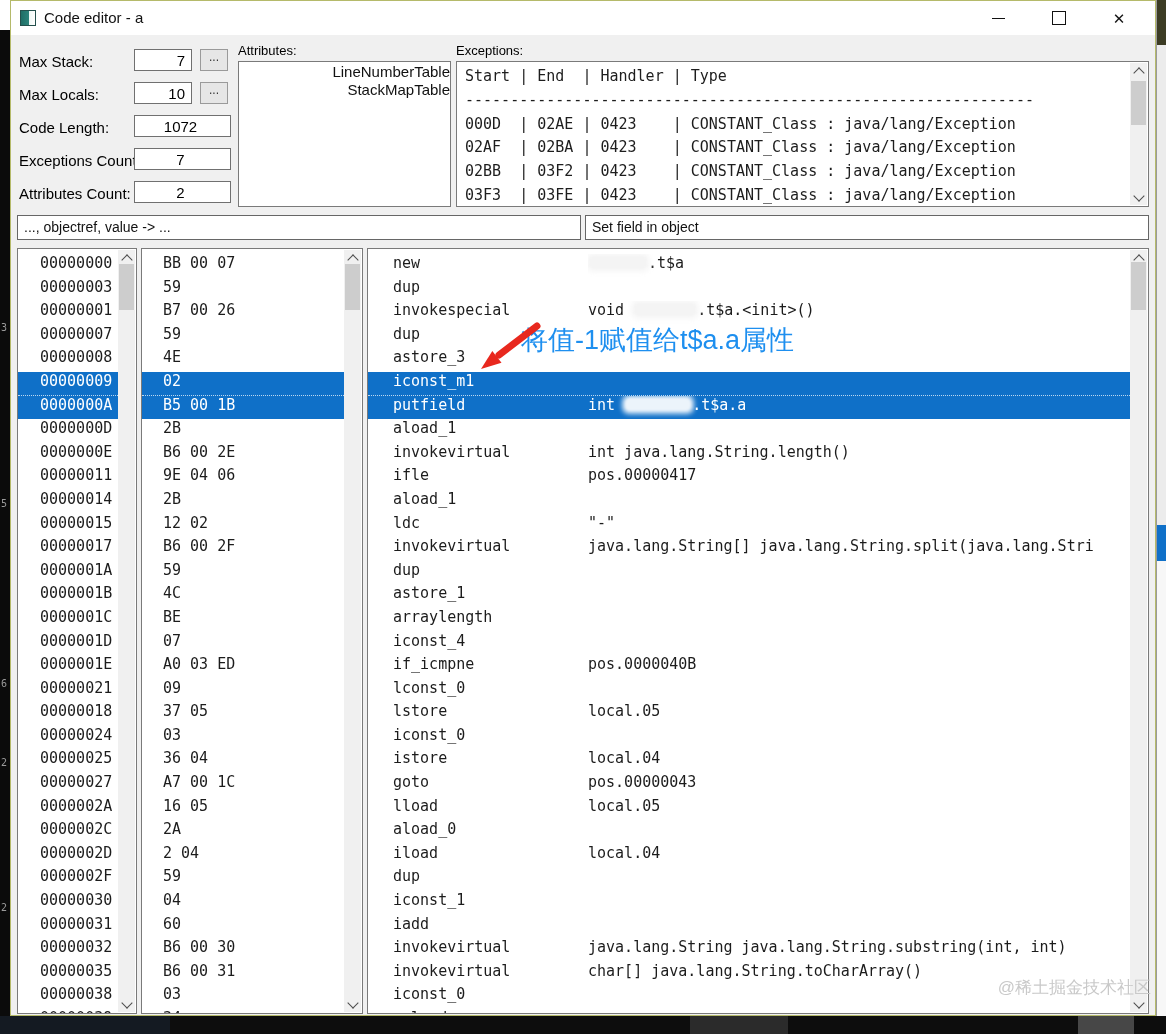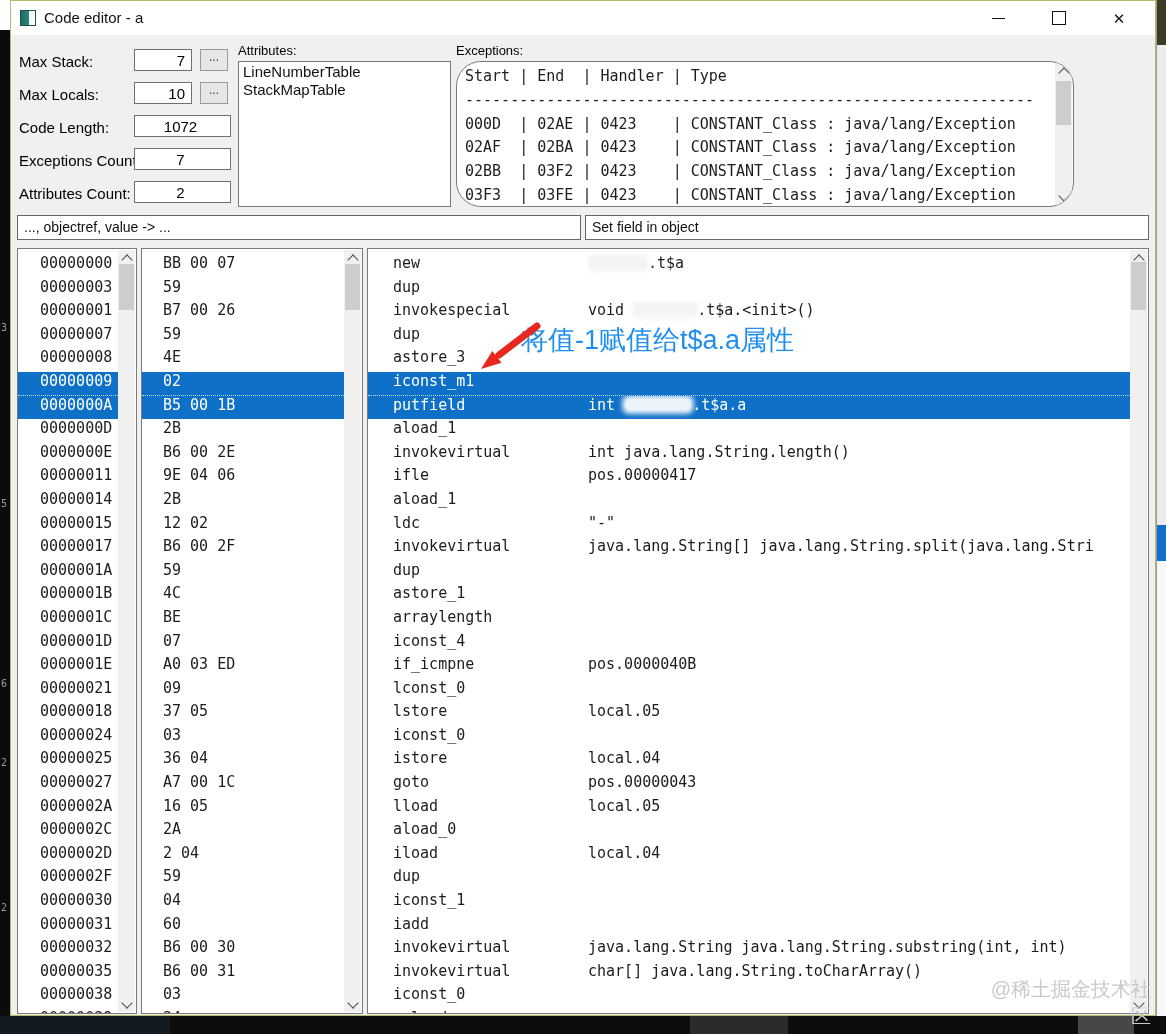--- a/index.html
+++ b/index.html
@@ -37,22 +37,22 @@
   .finput{position:absolute;left:123px;height:22px;background:#fff;border:1px solid #707070;
           box-sizing:border-box;font-size:15px;color:#000;text-align:right;
           padding:2px 6px 0 2px;white-space:nowrap;}
   .w-small{width:58px;} .w-wide{width:97px;text-align:center;}
   .btn-ellipsis{position:absolute;left:189px;width:28px;height:22px;background:#e6e6e6;
           border:1px solid #9a9a9a;box-sizing:border-box;text-align:center;
           font-size:12px;color:#333;line-height:14px;}
 
   
   .lb{position:absolute;background:#fff;border:1px solid #7a7a7a;box-sizing:border-box;overflow:hidden;}
-  .lb-attr{left:227px;top:60px;width:213px;height:146px;}
-  .lb-exc{left:445px;top:60px;width:618px;height:146px;border-radius:25px;}
+  .lb-attr{left:227px;top:60px;width:213px;height:146px;text-align:right;}
+  .lb-exc{left:445px;top:60px;width:693px;height:146px;}
   .sec-label{position:absolute;top:42px;font-size:13px;color:#000;}
   .attr-item{font-size:15px;color:#111;padding:1px 0 0 4px;line-height:17px;}
   .xline{font:15px "DejaVu Sans Mono","Liberation Mono",monospace;color:#1d1d1d;
          white-space:pre;line-height:23.8px;padding-left:8px;}
 
   
   .hintfield{position:absolute;top:214px;height:25px;background:#fff;border:1px solid #666;
              box-sizing:border-box;font-size:14px;color:#111;padding:3px 0 0 6px;white-space:nowrap;overflow:hidden;}
   .hint1{left:6px;width:564px;}
   .hint2{left:574px;width:564px;}
@@ -86,21 +86,21 @@
   .chev.up{transform:rotate(45deg);margin-top:6px;}
   .chev.down{transform:rotate(225deg);margin-top:3px;}
   .sb-thumb{position:absolute;left:1px;width:15px;background:#cdcdcd;}
 
   
   .anno-text{position:absolute;left:510px;top:322px;font-size:27px;line-height:34px;
              font-family:"Liberation Sans",sans-serif;white-space:nowrap;z-index:5;}
   .anno-arrow{position:absolute;left:434px;top:311px;z-index:5;}
 
   .watermark{position:absolute;left:965px;top:975px;width:175px;text-align:right;
-             font-size:20px;color:#c9c9c9;z-index:4;}
+             font-size:17px;color:#c9c9c9;z-index:4;}
 </style>
 </head>
 <body>
 
 <div class="bg-left">
     <span class="frag" style="top: 292px;">3</span>
     <span class="frag" style="top: 468px;">5</span>
     <span class="frag" style="top: 648px;">6</span>
     <span class="frag" style="top: 727px;">2</span>
     <span class="frag" style="top: 872px;">2</span>

